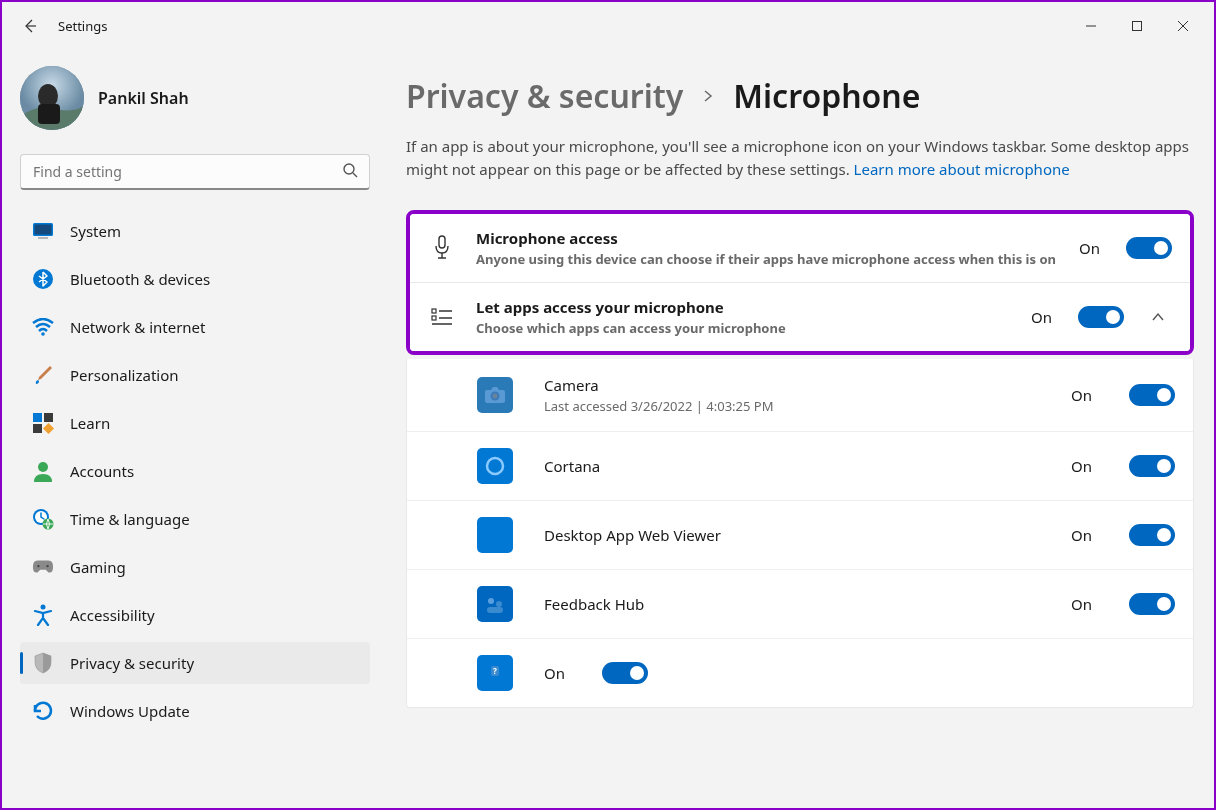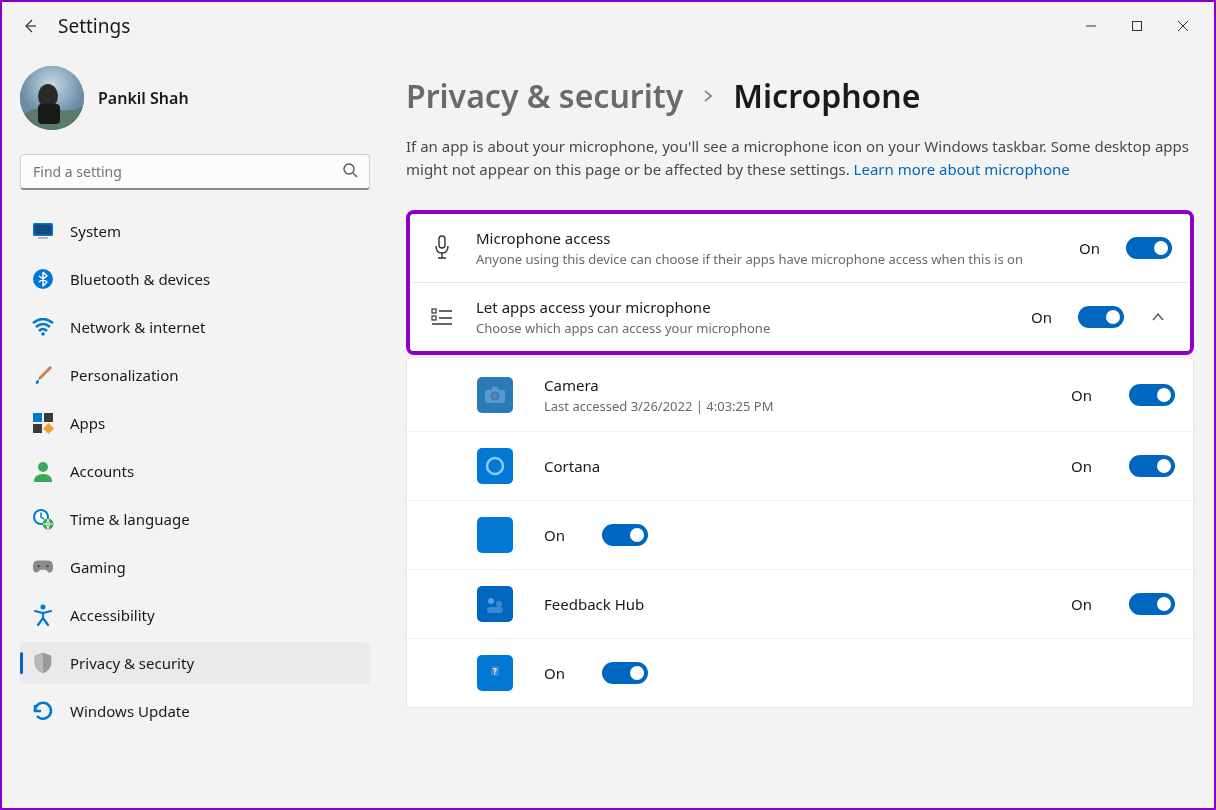--- a/index.html
+++ b/index.html
@@ -1,19 +1,19 @@
 <!DOCTYPE html>
 <html><head>
 <meta charset="utf-8">
 <style>
 * { box-sizing: border-box; margin: 0; padding: 0; font-family: "Segoe UI", "Segoe UI Variable", system-ui, sans-serif; }
 body { background: #f3f3f3; width: 1216px; height: 810px; overflow: hidden; border: 2px solid #8a00c9; position: relative; }
 .titlebar { height: 48px; display: flex; align-items: center; padding: 0 8px; }
 .back-btn { width: 40px; height: 40px; display: flex; align-items: center; justify-content: center; cursor: pointer; }
-.title { font-size: 19px; margin-left: 8px; color: #1a1a1a; }
+.title { font-size: 13px; margin-left: 8px; color: #1a1a1a; }
 .win-controls { margin-left: auto; display: flex; }
 .win-btn { width: 46px; height: 32px; display: flex; align-items: center; justify-content: center; color: #1a1a1a; }
 .win-btn svg { width: 10px; height: 10px; }
 .container { display: flex; height: calc(100% - 48px); }
 .sidebar { width: 380px; padding: 0 12px 0 18px; overflow-y: auto; }
 .profile { display: flex; align-items: center; padding: 16px 0 24px 0; gap: 14px; text-align: right; }
 .avatar { width: 64px; height: 64px; border-radius: 50%; background: linear-gradient(135deg, #8a9fb1, #4a6a8a); display: flex; align-items: center; justify-content: center; overflow: hidden; }
 .avatar svg { width: 64px; height: 64px; }
 .profile-name { font-size: 16px; font-weight: 600; color: #1a1a1a; }
 .search-box { position: relative; margin-bottom: 20px; }
@@ -31,21 +31,21 @@
 .bc-sep { font-size: 20px; color: #6a6a6a; }
 .bc-current { font-size: 32px; font-weight: 600; color: #1a1a1a; }
 .desc { font-size: 15px; color: #4a4a4a; margin-bottom: 30px; line-height: 1.5; max-width: 790px; }
 .desc a { color: #0067c0; text-decoration: none; }
 .highlight-box { border: 4px solid #8a00c9; border-radius: 8px; margin-bottom: 4px; }
 .setting-card { background: #fff; border: 1px solid #e8e8e8; border-radius: 4px; display: flex; align-items: center; padding: 14px 18px; gap: 20px; }
 .highlight-box .setting-card { border: none; border-radius: 0; }
 .highlight-box .setting-card:first-child { border-top-left-radius: 4px; border-top-right-radius: 4px; border-bottom: 1px solid #e8e8e8; }
 .highlight-box .setting-card:last-child { border-bottom-left-radius: 4px; border-bottom-right-radius: 4px; }
 .card-icon { width: 28px; display: flex; align-items: center; justify-content: center; color: #333; }
-.card-text { flex: 1; }
+.card-text { flex: 1; font-weight: bold; }
 .card-title { font-size: 15px; color: #1a1a1a; }
 .card-sub { font-size: 13px; color: #6a6a6a; margin-top: 2px; }
 .card-state { font-size: 15px; color: #1a1a1a; margin-right: 6px; }
 .toggle { width: 46px; height: 22px; background: #0067c0; border-radius: 11px; position: relative; cursor: pointer; }
 .toggle::after { content: ""; position: absolute; width: 14px; height: 14px; background: #fff; border-radius: 50%; top: 4px; right: 4px; }
 .chevron { width: 28px; display: flex; align-items: center; justify-content: center; color: #555; cursor: pointer; }
 .app-list { background: #fff; border: 1px solid #e8e8e8; border-top: none; border-radius: 0 0 4px 4px; margin-bottom: 0; }
 .app-row { display: flex; align-items: center; padding: 16px 18px 16px 70px; border-top: 1px solid #eee; gap: 31px; }
 .app-row:first-child { border-top: none; }
 .app-icon { width: 36px; height: 36px; border-radius: 5px; background: #0078d4; display: flex; align-items: center; justify-content: center; color: #fff; }
@@ -153,21 +153,21 @@
       </li>
       <li class="nav-item">
         <span class="nav-icon">
             <svg width="22" height="22" viewBox="0 0 22 22">
               <rect x="1" y="1" width="9" height="9" fill="#0078d4"></rect>
               <rect x="12" y="1" width="9" height="9" fill="#3a3a3a"></rect>
               <rect x="1" y="12" width="9" height="9" fill="#3a3a3a"></rect>
               <path d="M16.5 11 L22 16.5 L16.5 22 L11 16.5 Z" fill="#f0a030"></path>
             </svg>
           </span>
-        <span class="nav-label">Apps</span>
+        <span class="nav-label">Learn</span>
       </li>
       <li class="nav-item">
         <span class="nav-icon">
             <svg width="22" height="22" viewBox="0 0 22 22">
               <circle cx="11" cy="7" r="5" fill="#3ba858"></circle>
               <path d="M2 22 Q2 14 11 14 Q20 14 20 22 Z" fill="#3ba858"></path>
             </svg>
           </span>
         <span class="nav-label">Accounts</span>
       </li>
@@ -303,20 +303,23 @@
         </div>
         <div class="app-text">
           <div class="app-name">Cortana</div>
         </div>
         <div class="card-state">On</div>
         <div class="toggle"></div>
       </div>
 
       <div class="app-row">
         <div class="app-icon" style="background:#0078d4"></div>
+        <div class="app-text">
+          <div class="app-name">Desktop App Web Viewer</div>
+        </div>
         <div class="card-state">On</div>
         <div class="toggle"></div>
       </div>
 
       <div class="app-row">
         <div class="app-icon" style="background:#0067c0">
           <svg width="22" height="20" viewBox="0 0 22 20">
               <circle cx="7" cy="7" r="3" fill="#5aa0e0"></circle>
               <circle cx="15" cy="10" r="3" fill="#3a8ad0"></circle>
               <rect x="3" y="13" width="16" height="6" rx="3" fill="#3a8ad0"></rect>

